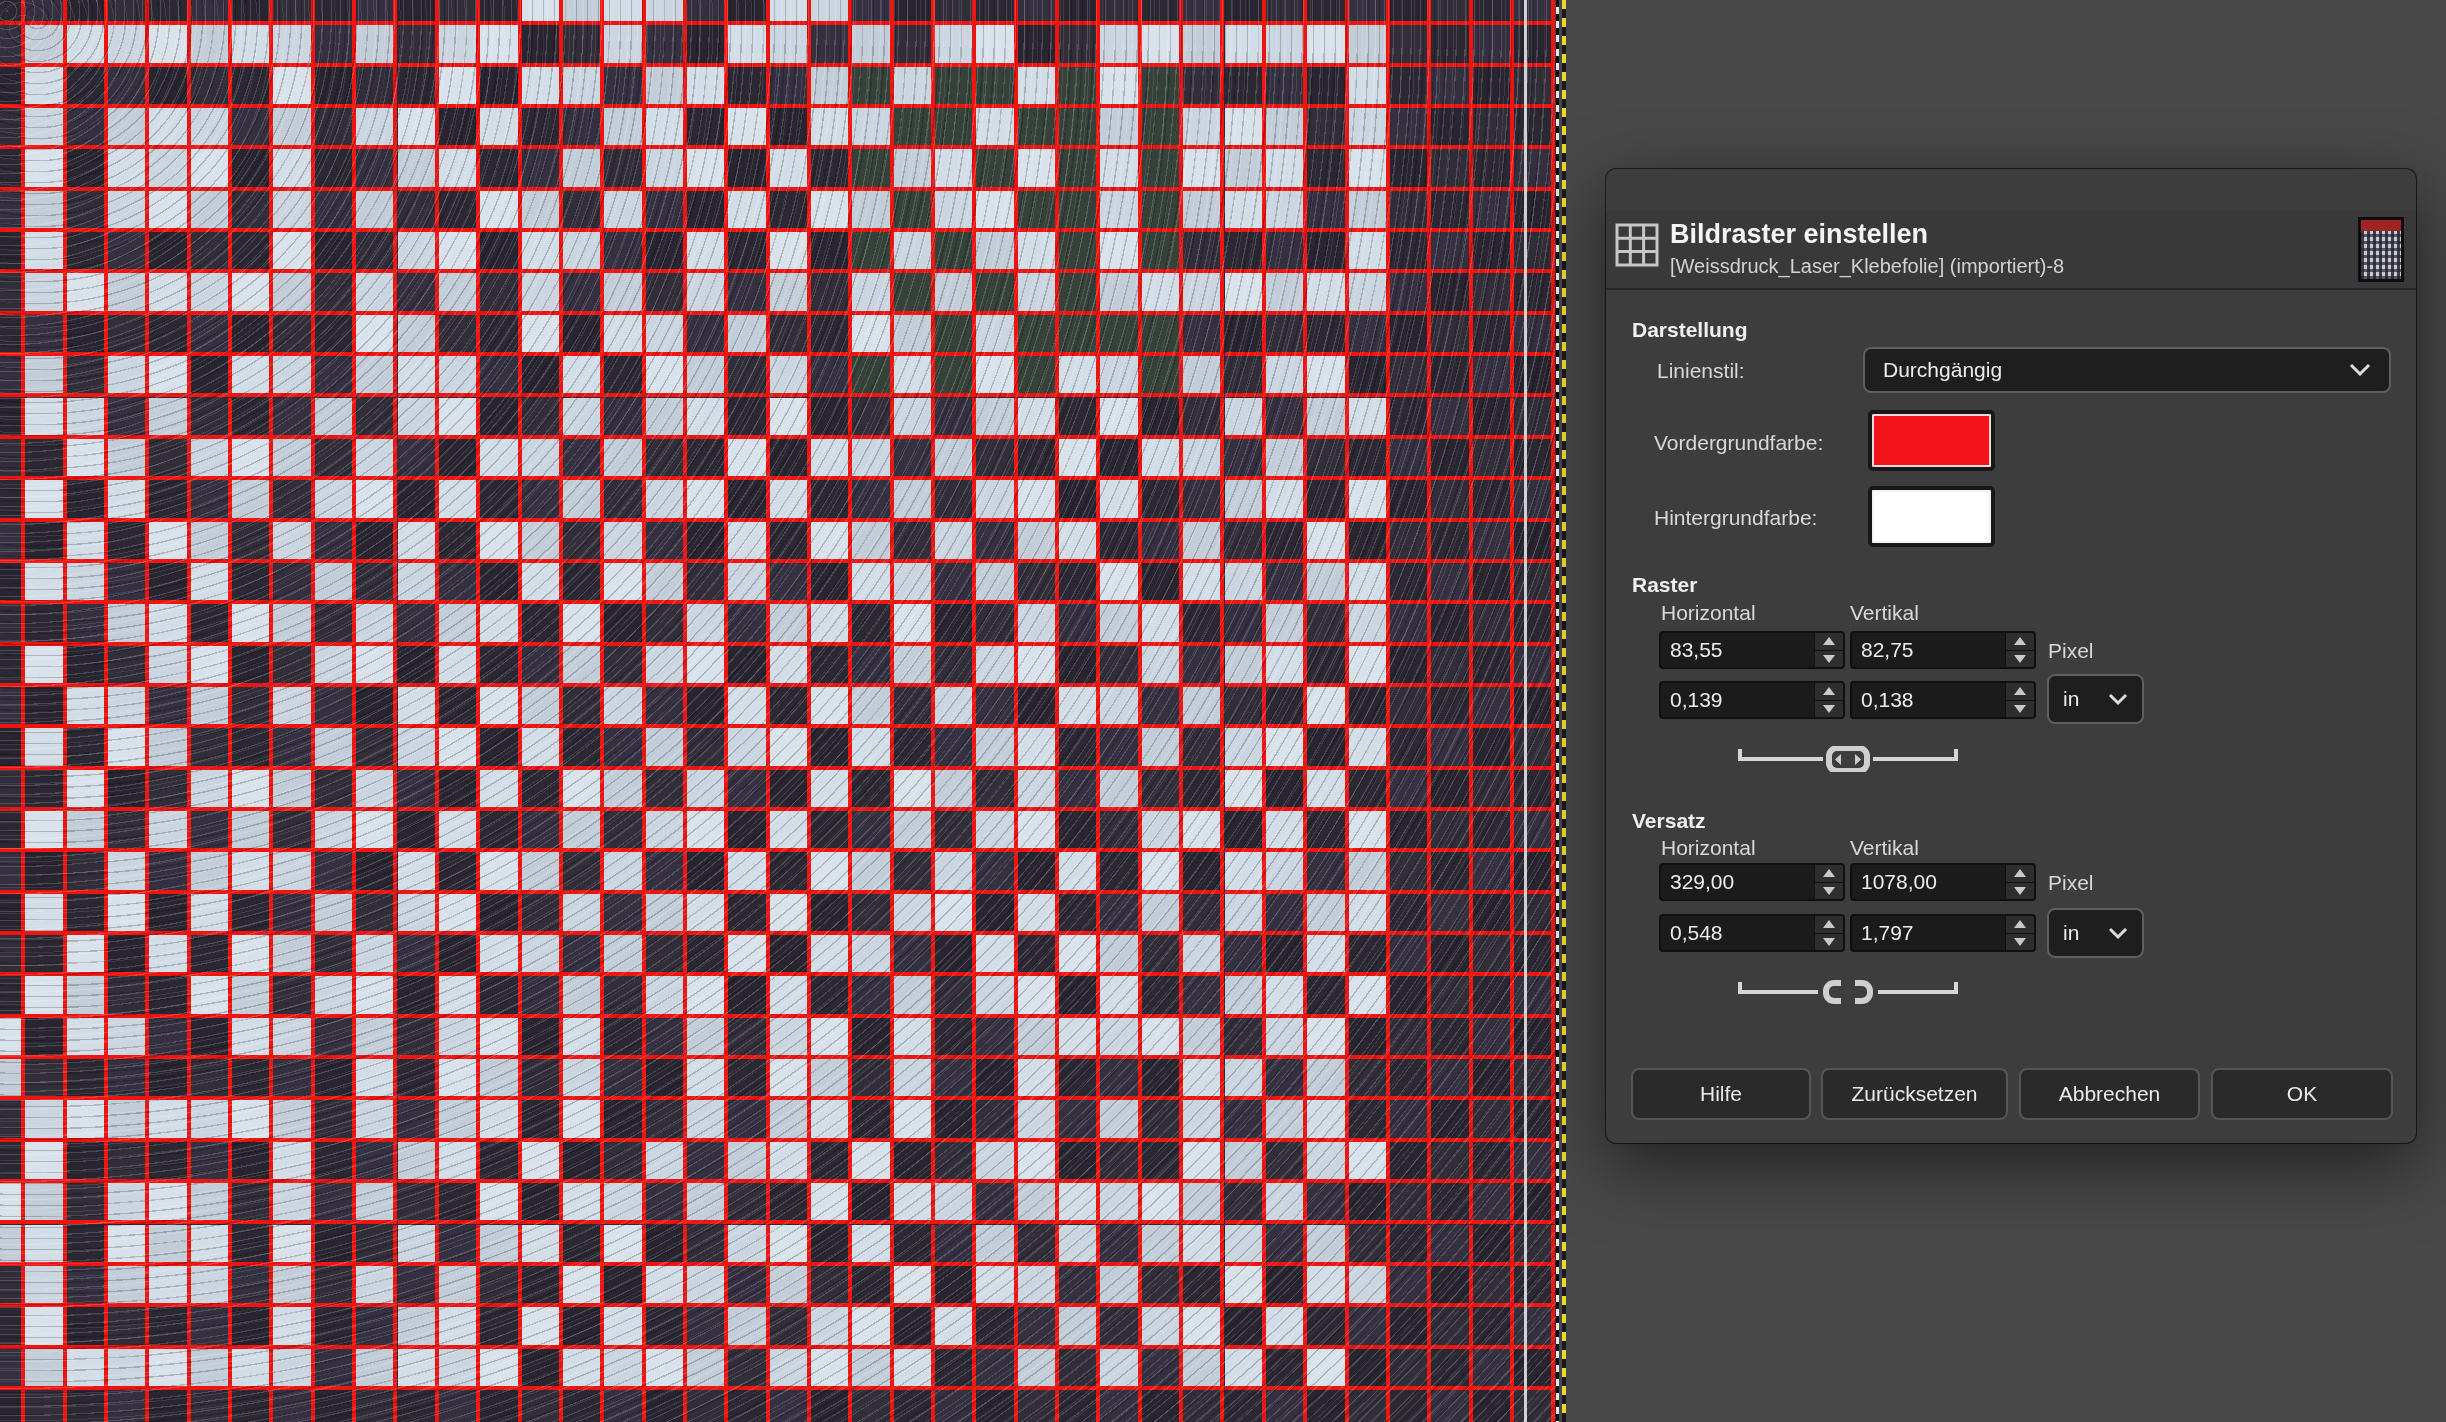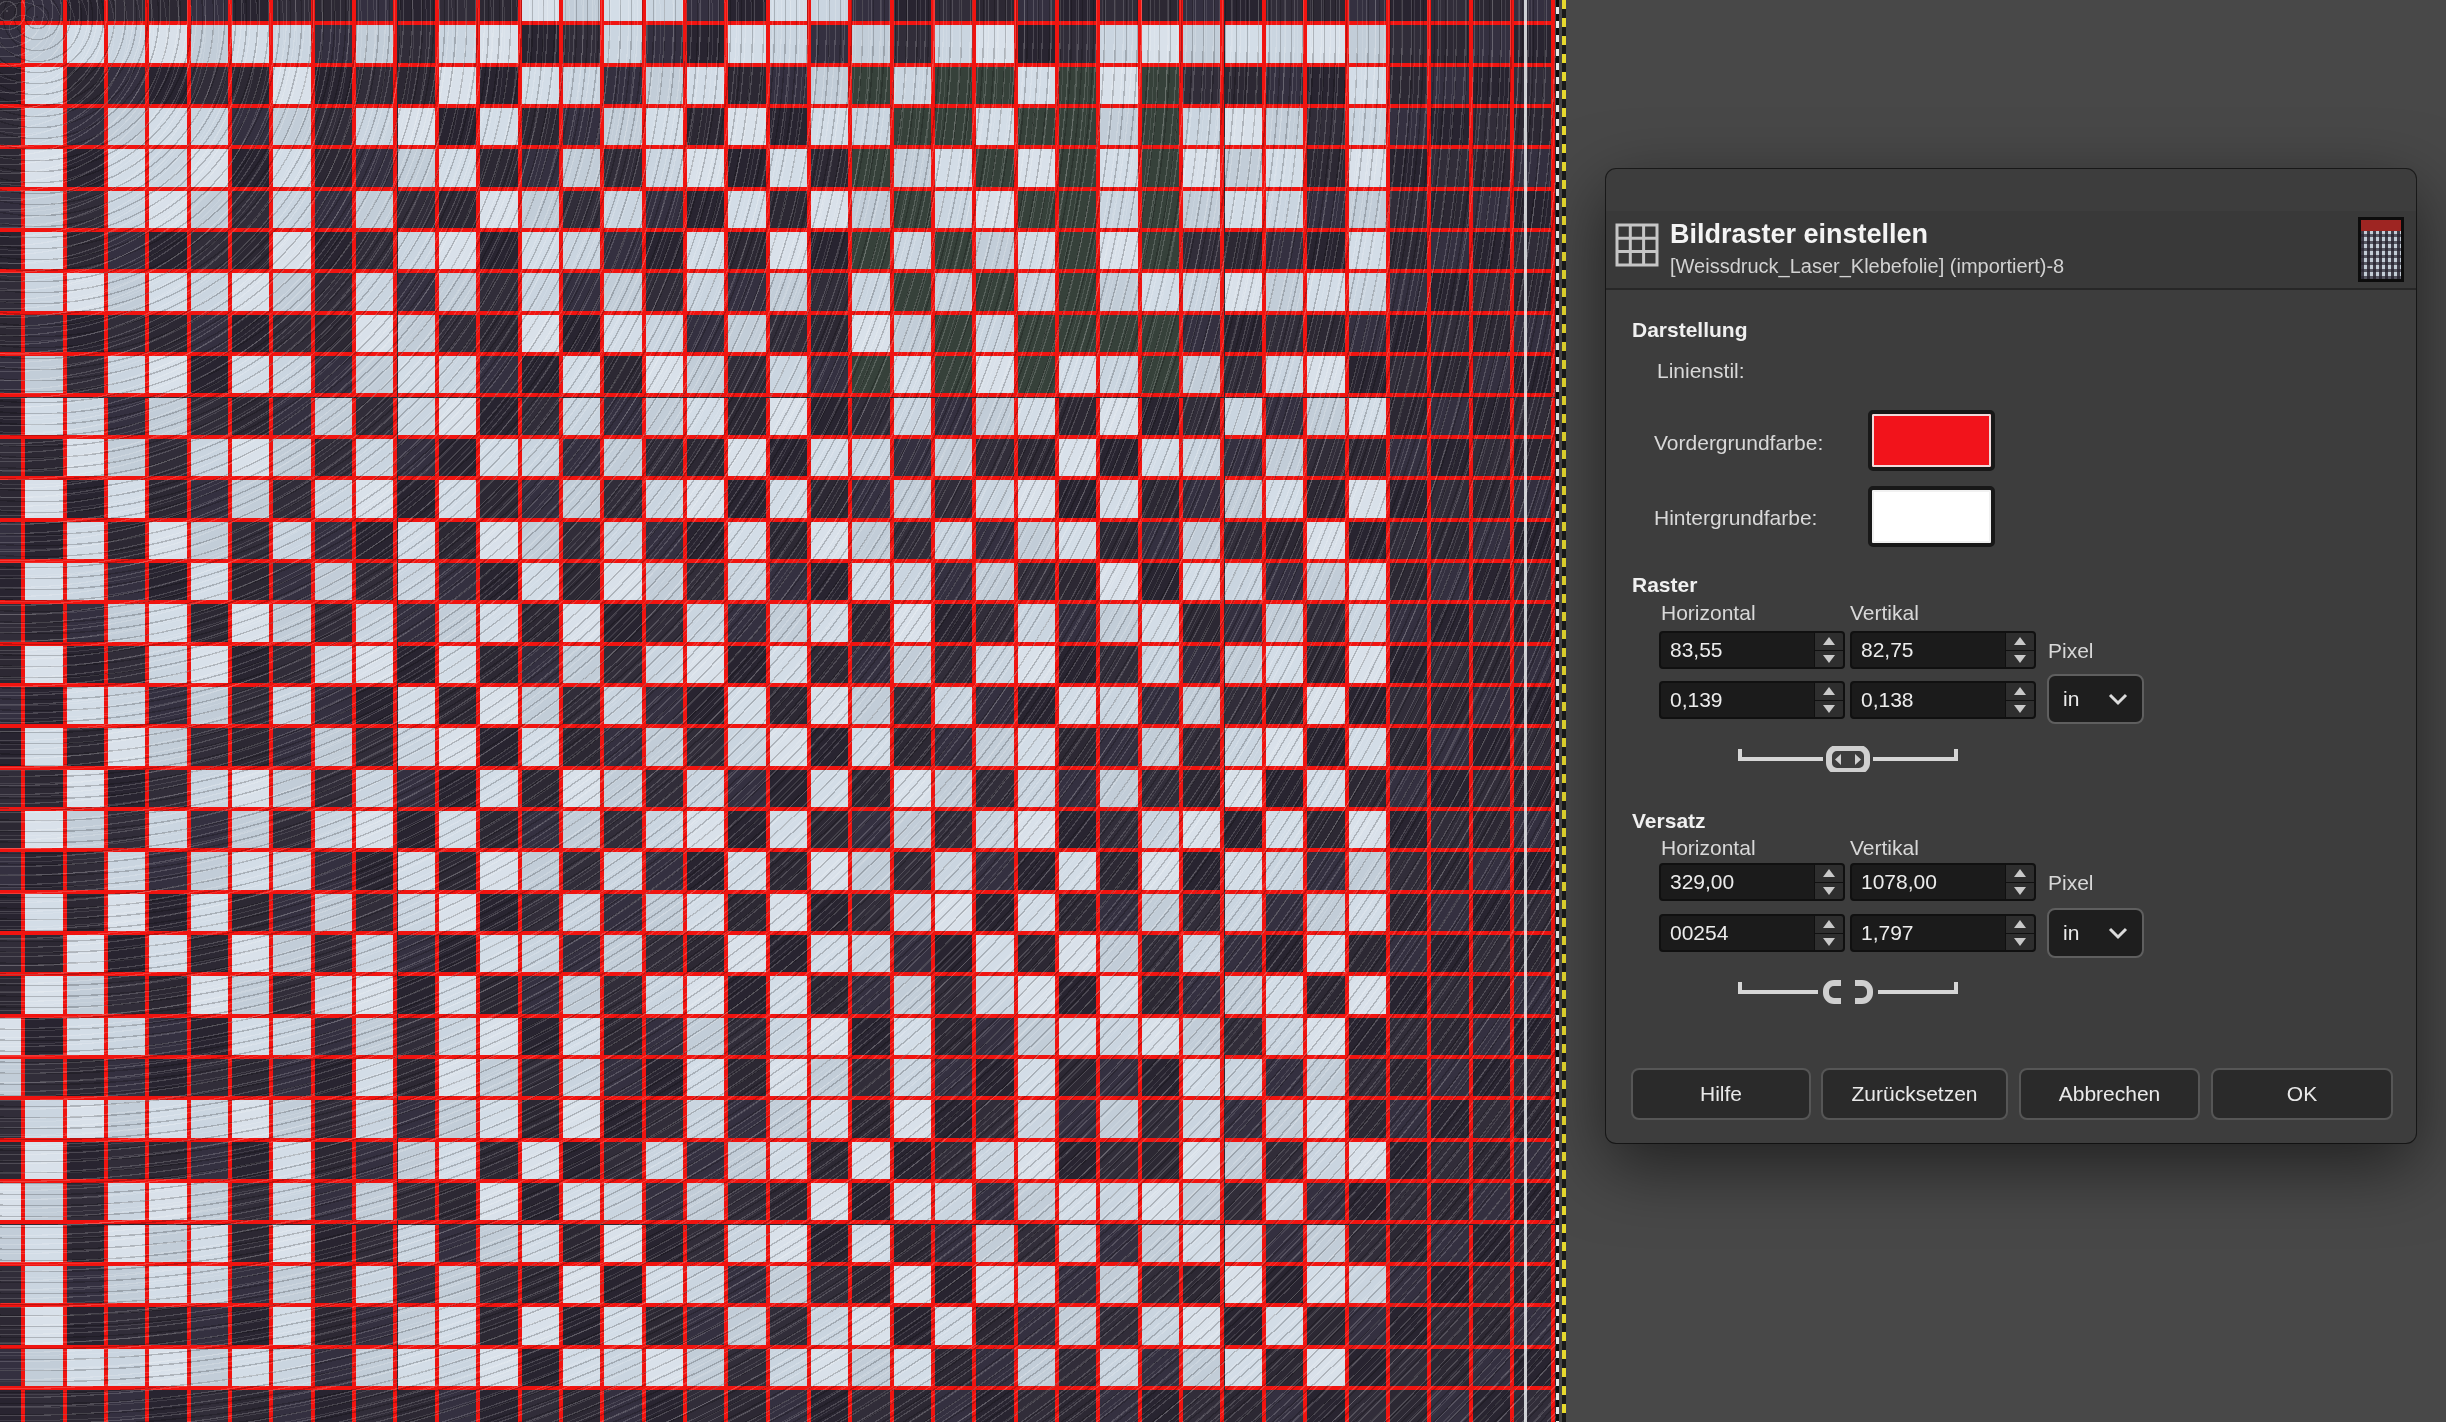--- a/index.html
+++ b/index.html
@@ -1433,20 +1433,28 @@
         </g>
       </svg>
     </span>
     <div id="dlg-title">Bildraster einstellen</div>
     <div id="dlg-subtitle">[Weissdruck_Laser_Klebefolie] (importiert)-8</div>
     <div id="thumb"></div>
   </div>
 
   <div class="sec-label" style="left:26px;top:149px;">Darstellung</div>
   <div class="lbl" style="left:51px;top:190px;">Linienstil:</div>
+  <div id="linienstil-dd" class="dd">
+    <span>Durchgängig</span>
+    <span>
+      <svg width="22" height="14" viewBox="0 0 22 14">
+          <polyline points="2,2 11,11 20,2" fill="none" stroke="#dcdcdc" stroke-width="3"></polyline>
+        </svg>
+    </span>
+  </div>
   <div class="lbl" style="left:48px;top:262px;">Vordergrundfarbe:</div>
   <div class="swatch" style="left: 262px; top: 241px; background: rgb(242, 19, 27);"></div>
   <div class="lbl" style="left:48px;top:337px;">Hintergrundfarbe:</div>
   <div class="swatch" style="left: 262px; top: 317px; background: rgb(255, 255, 255);"></div>
 
   <div class="sec-label" style="left:26px;top:404px;">Raster</div>
   <div class="lbl" style="left:55px;top:432px;">Horizontal</div>
   <div class="lbl" style="left:244px;top:432px;">Vertikal</div>
 
   <div class="spin" style="left:53px;top:462px;">
@@ -1539,21 +1547,21 @@
           <div class="tri-up"></div>
         </div>
       <div class="spin-half">
           <div class="tri-down"></div>
         </div>
     </div>
   </div>
   <div class="lbl" style="left:442px;top:702px;">Pixel</div>
 
   <div class="spin" style="left:53px;top:745px;">
-    <div class="spin-value">00254</div>
+    <div class="spin-value">0,548</div>
     <div class="spin-btns">
       <div class="spin-half up">
           <div class="tri-up"></div>
         </div>
       <div class="spin-half">
           <div class="tri-down"></div>
         </div>
     </div>
   </div>
   <div class="spin" style="left:244px;top:745px;">

